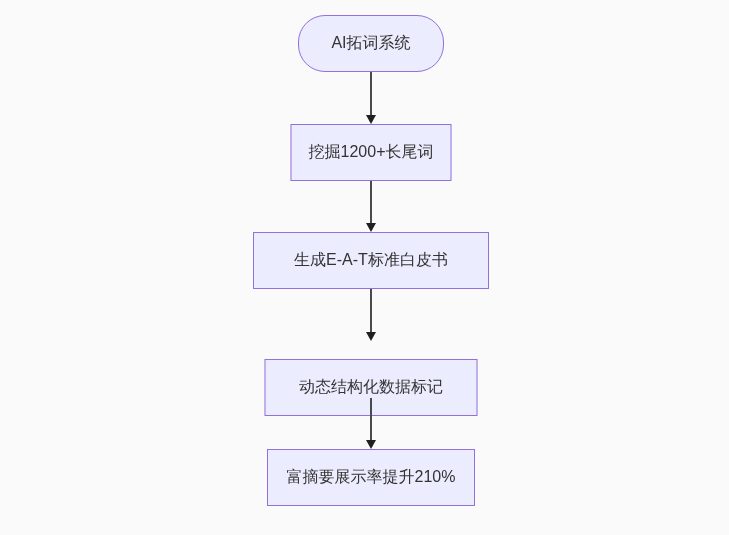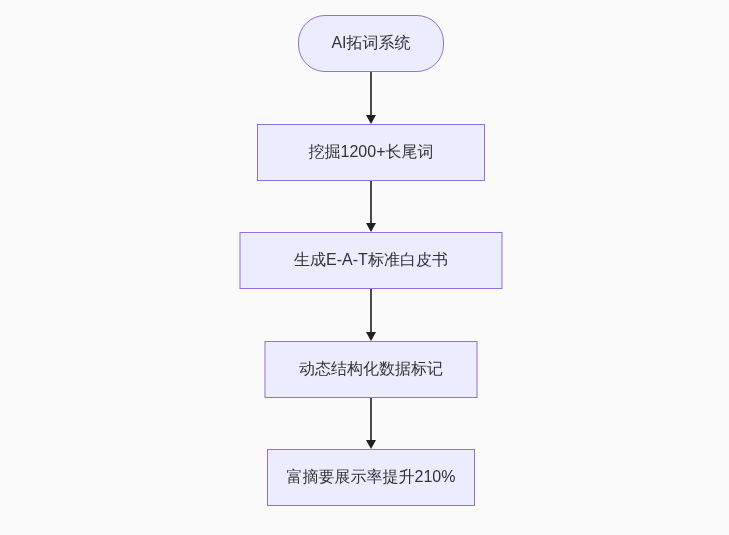--- a/index.html
+++ b/index.html
@@ -24,23 +24,23 @@
     align-items: center;
     justify-content: center;
     background: #ececff;
     border: 1.5px solid #9370db;
     color: #333333;
     font-size: 16px;
     white-space: nowrap;
     text-align: center;
   }
   .n0 { top: 15px;  width: 146px; border-radius: 27px; }
-  .n1 { top: 124px; width: 228px; }
-  .n2 { top: 232px; width: 263px; }
-  .n3 { top: 341px; width: 213px; }
+  .n1 { top: 124px; width: 161px; }
+  .n2 { top: 232px; width: 236px; }
+  .n3 { top: 359px; width: 213px; }
   .n4 { top: 449px; width: 208px; }
 
   .edge {
     position: absolute;
     left: 371px;
     transform: translateX(-50%);
     width: 12px;
     display: flex;
     flex-direction: column;
     align-items: center;

